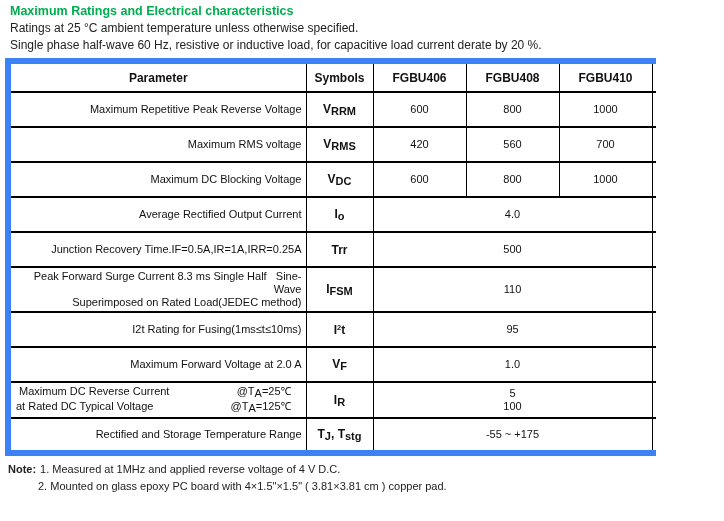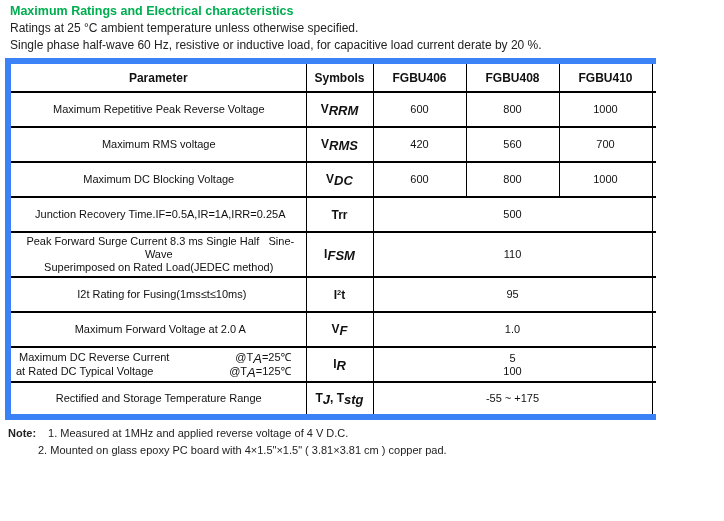--- a/index.html
+++ b/index.html
@@ -15,31 +15,31 @@
     margin:6px 0 0 5px; width:714px; border-collapse:collapse;
     table-layout:fixed; border:6px solid #3b82f6;
   }
   .ratings th, .ratings td {
     border:1px solid #000; border-top-width:2px; border-bottom-width:2px;
     vertical-align:middle; color:#111;
   }
   .ratings thead tr { height:31px; }
   .ratings tbody tr { height:35px; }
   .ratings th { font-size:12px; font-weight:bold; text-align:center; }
-  td.param { font-size:11px; text-align:center; padding:2px 4px 2px 5px; }
+  td.param { font-size:11px; text-align:right; padding:2px 4px 2px 5px; }
   .pline { white-space:pre-wrap; line-height:13px; }
   .pline.split { display:flex; justify-content:space-between; padding-right:10px; }
   td.sym  { font-size:12px; font-weight:bold; text-align:center; }
   td.val  { font-size:11px; text-align:center; line-height:13px; }
   td.unit { font-size:12px; font-weight:bold; text-align:center; }
-  .sub-s { font-size:13px; vertical-align:-2px;font-style:italic; }
+  .sub-s { font-size:11px; vertical-align:-2px; }
   .sup-s { font-size:7.5px; vertical-align:4px; }
 
   .notes { margin:7px 0 0 8px; font-size:11px; color:#222; }
-  .note-line1 { display:flex; gap:12px; }
+  .note-line1 { display:flex; gap:4px; }
   .note-label { font-weight:bold; }
   .note-line2 { margin:5px 0 0 30px; }
 </style>
 </head>
 <body>
 
 <div class="page">
 
   <div class="title" style="color: rgb(0, 174, 79);">Maximum Ratings and Electrical characteristics</div>
   <div class="sub">Ratings at 25 °C ambient temperature unless otherwise specified.</div>
@@ -87,20 +87,30 @@
         </tr>
         <tr>
           <td class="param">
             <div class="pline"><span><span>Maximum DC Blocking Voltage</span></span></div>
           </td>
           <td class="sym"><span>V</span><span class="sub-s">DC</span></td>
           <td class="val">600</td>
           <td class="val">800</td>
           <td class="val">1000</td>
           <td class="unit"><span>V</span></td>
+        </tr>
+        <tr>
+          <td class="param">
+            <div class="pline"><span><span>Average Rectified Output Current</span></span></div>
+          </td>
+          <td class="sym"><span>I</span><span class="sub-s">o</span></td>
+          <td class="val" colspan="3">
+            <div>4.0</div>
+          </td>
+          <td class="unit"><span>A</span></td>
         </tr>
         <tr>
           <td class="param">
             <div class="pline"><span><span> Junction Recovery Time.IF=0.5A,IR=1A,IRR=0.25A</span></span></div>
           </td>
           <td class="sym"><span>Trr</span></td>
           <td class="val" colspan="3">
             <div>500</div>
           </td>
           <td class="unit"><span>nS</span></td>

